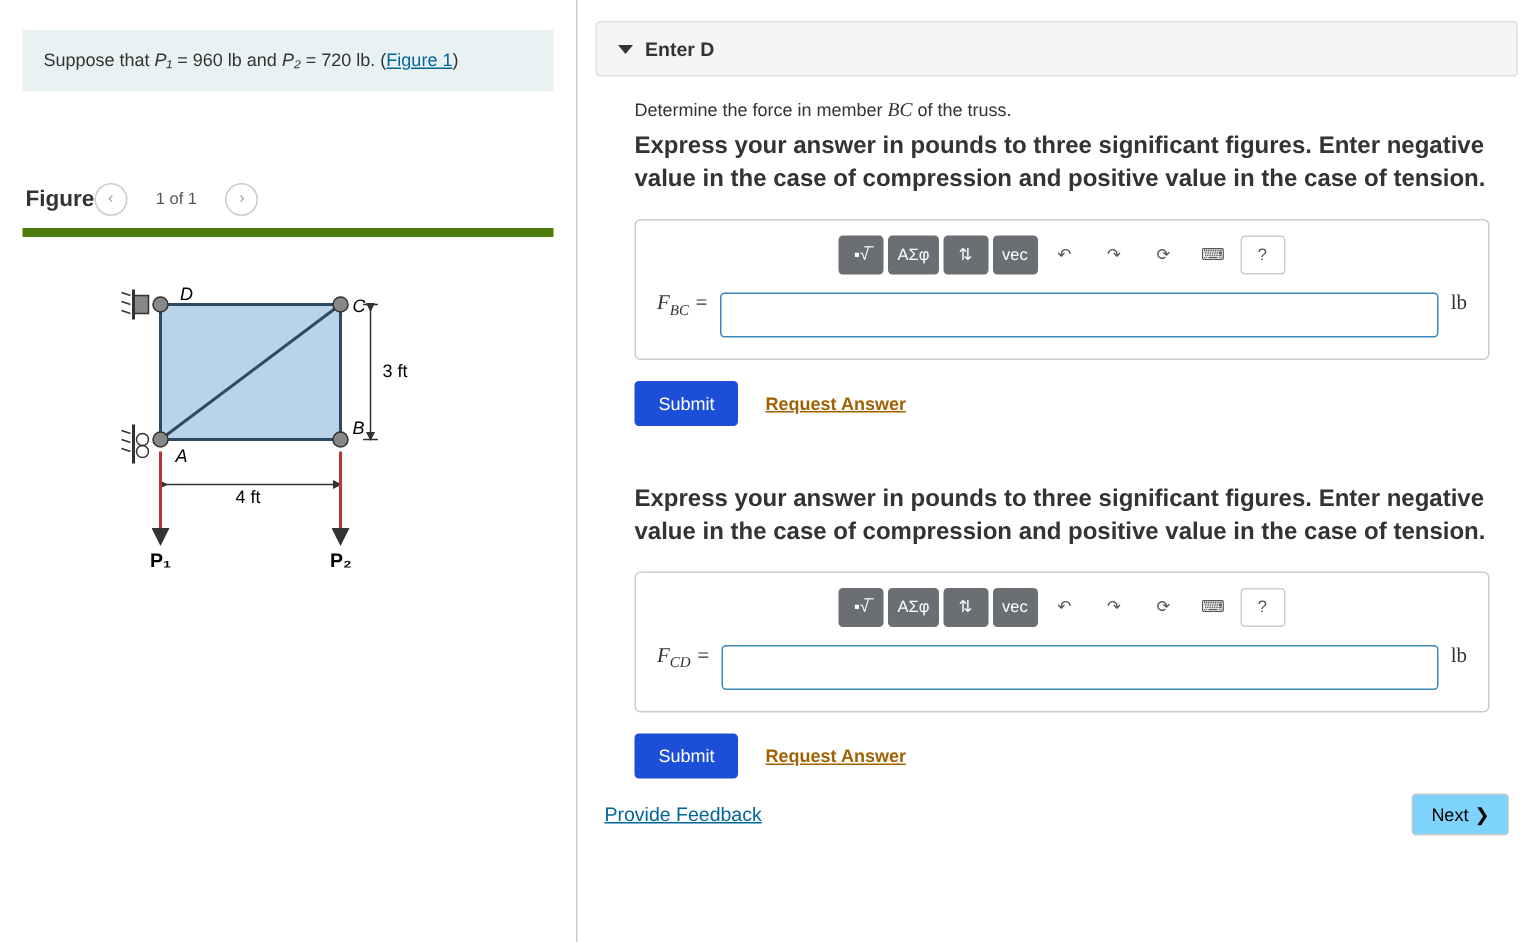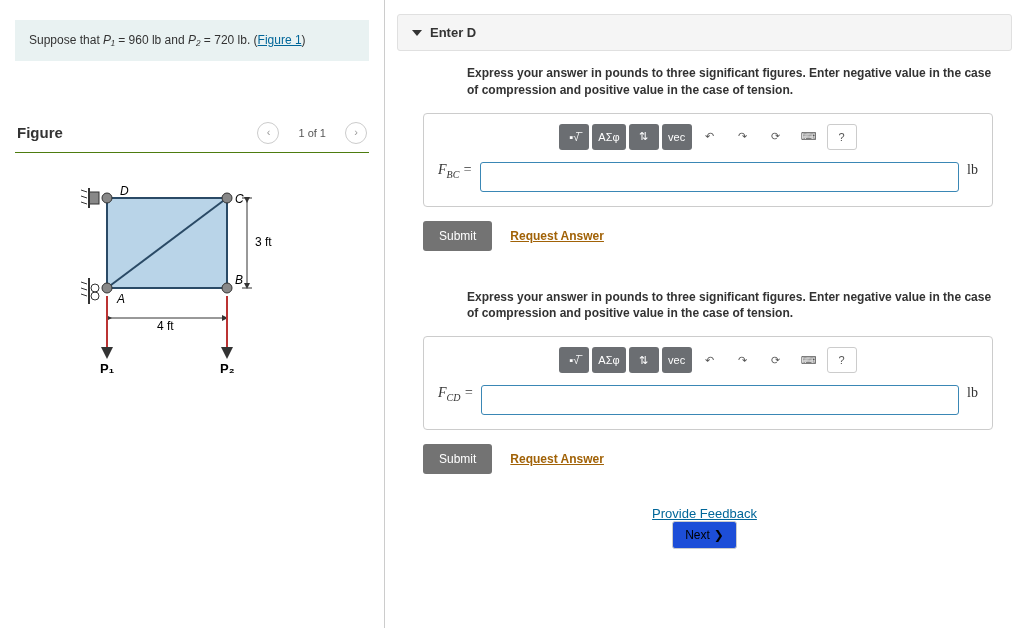--- a/index.html
+++ b/index.html
@@ -4,55 +4,55 @@
 <style>
 * { box-sizing: border-box; margin: 0; padding: 0; }
 body { font-family: Arial, Helvetica, sans-serif; font-size: 12px; color: #333; background: #fff; width: 1024px; height: 628px; overflow: hidden; }
 .container { display: flex; height: 100%; }
 .left-pane { width: 385px; padding: 20px 15px; border-right: 1px solid #ccc; }
 .right-pane { flex: 1; padding: 0 12px 10px 12px; overflow-y: auto; }
 
 .prompt-box { background: #e9f2f2; padding: 12px 14px; margin-bottom: 17px; font-size: 12px; line-height: 1.4; }
 .prompt-box a { color: #006699; text-decoration: underline; cursor: pointer; }
 
-.figure-head { display: flex; justify-content: space-between; align-items: center; border-bottom: 1px solid #4d7c0f; padding: 6px 2px 8px 2px; margin-top: 55px; }
+.figure-head { display: flex; justify-content: flex-start; align-items: center; border-bottom: 6px solid #4d7c0f; padding: 6px 2px 8px 2px; margin-top: 55px; }
 .figure-head h3 { font-size: 15px; font-weight: bold; }
 .pager { display: flex; align-items: center; gap: 4px; }
 .pager-btn { width: 22px; height: 22px; border: 1px solid #ccc; border-radius: 50%; background: #fff; color: #999; font-size: 11px; line-height: 1; cursor: pointer; display: flex; align-items: center; justify-content: center; }
 .pager-txt { font-size: 11px; color: #555; margin: 0 15px; }
 
 .figure-img { margin: 25px auto 0; width: 250px; height: 220px; position: relative; }
 .figure-svg { width: 100%; height: 100%; }
 
 .part-block { margin-top: 14px; }
 .part-header { background: #f5f5f5; border: 1px solid #e0e0e0; border-radius: 3px; padding: 10px 14px; font-weight: bold; font-size: 13px; display: flex; align-items: center; gap: 8px; cursor: pointer; }
 .caret { width: 0; height: 0; border-left: 5px solid transparent; border-right: 5px solid transparent; border-top: 6px solid #333; }
 .part-body { padding: 14px 20px 10px 26px; }
 .desc { font-size: 12px; margin-bottom: 6px; }
 .desc .it { font-style: italic; font-family: 'Times New Roman', serif; font-size: 13px; }
-.bold-inst { font-size: 12px; font-weight: bold; margin-bottom: 14px; line-height: 1.4; margin-left: 44px; }
+.bold-inst { font-size: 16px; font-weight: bold; margin-bottom: 14px; line-height: 1.4; }
 
 .input-panel { border: 1px solid #ccc; border-radius: 4px; padding: 10px 14px 14px; width: 570px; background: #fff; }
 .toolbar { display: flex; gap: 3px; align-items: center; margin-bottom: 12px; justify-content: center; }
 .tool-btn { background: #6b6e72; color: #fff; border: none; border-radius: 3px; height: 26px; min-width: 30px; padding: 0 6px; font-size: 11px; cursor: pointer; display: flex; align-items: center; justify-content: center; }
 .tool-btn.light { background: transparent; color: #555; }
 .tool-btn.light.bord { border: 1px solid #ccc; }
 .input-row { display: flex; align-items: flex-start; gap: 8px; }
 .input-label { font-style: italic; font-family: 'Times New Roman', serif; font-size: 14px; }
 .input-label sub { font-style: italic; font-size: 10px; }
 .answer-input { flex: 1; height: 30px; border: 1px solid #3a87b5; border-radius: 3px; padding: 0 8px; font-size: 13px; background: #fff; }
 .unit { font-family: 'Times New Roman', serif; font-size: 14px; }
 
 .actions { margin-top: 14px; display: flex; align-items: center; gap: 18px; }
-.submit-btn { background: #737373; color: #fff; border: none; border-radius: 3px; padding: 8px 16px; font-size: 12px; cursor: pointer; }
+.submit-btn { background: #1d4ed8; color: #fff; border: none; border-radius: 3px; padding: 8px 16px; font-size: 12px; cursor: pointer; }
 .req-link { color: #a16207; font-weight: bold; font-size: 12px; text-decoration: underline; cursor: pointer; }
 
-.footer-row { display: flex; justify-content: space-between; align-items: center; margin-top: 22px; padding: 0 6px; flex-direction: column; }
+.footer-row { display: flex; justify-content: space-between; align-items: center; padding: 0 6px; }
 .feedback-link { color: #006699; text-decoration: underline; font-size: 13px; cursor: pointer; }
-.next-btn { background: #1d4ed8; border: 1px solid #ccc; border-radius: 3px; padding: 6px 12px; font-size: 12px; cursor: pointer; display: flex; align-items: center; gap: 4px; }
+.next-btn { background: #7dd3fc; border: 1px solid #ccc; border-radius: 3px; padding: 6px 12px; font-size: 12px; cursor: pointer; display: flex; align-items: center; gap: 4px; }
 </style>
 </head>
 <body>
 
 <div class="container">
   <div class="left-pane">
     <div class="prompt-box">
       <span>Suppose that </span><i>P₁</i><span> = 960 </span><span>lb</span><span> and </span><i>P₂</i><span> = 720 </span><span>lb</span><span>. (</span><a>Figure 1</a><span>)</span>
     </div>
 
@@ -109,20 +109,21 @@
     </div>
   </div>
 
   <div class="right-pane">
     <div class="part-block">
       <div class="part-header">
         <span class="caret"></span>
         <span>Enter D</span>
       </div>
       <div class="part-body">
+        <p class="desc"><span>Determine the force in member </span><span class="it">BC</span><span> of the truss.</span></p>
         <p class="bold-inst">Express your answer in pounds to three significant figures. Enter negative value in the case of compression and positive value in the case of tension.</p>
         <div class="input-panel">
           <div class="toolbar">
             <button class="tool-btn">▪√̅</button>
             <button class="tool-btn">ΑΣφ</button>
             <button class="tool-btn">⇅</button>
             <button class="tool-btn">vec</button>
             <button class="tool-btn light">↶</button>
             <button class="tool-btn light">↷</button>
             <button class="tool-btn light">⟳</button>

